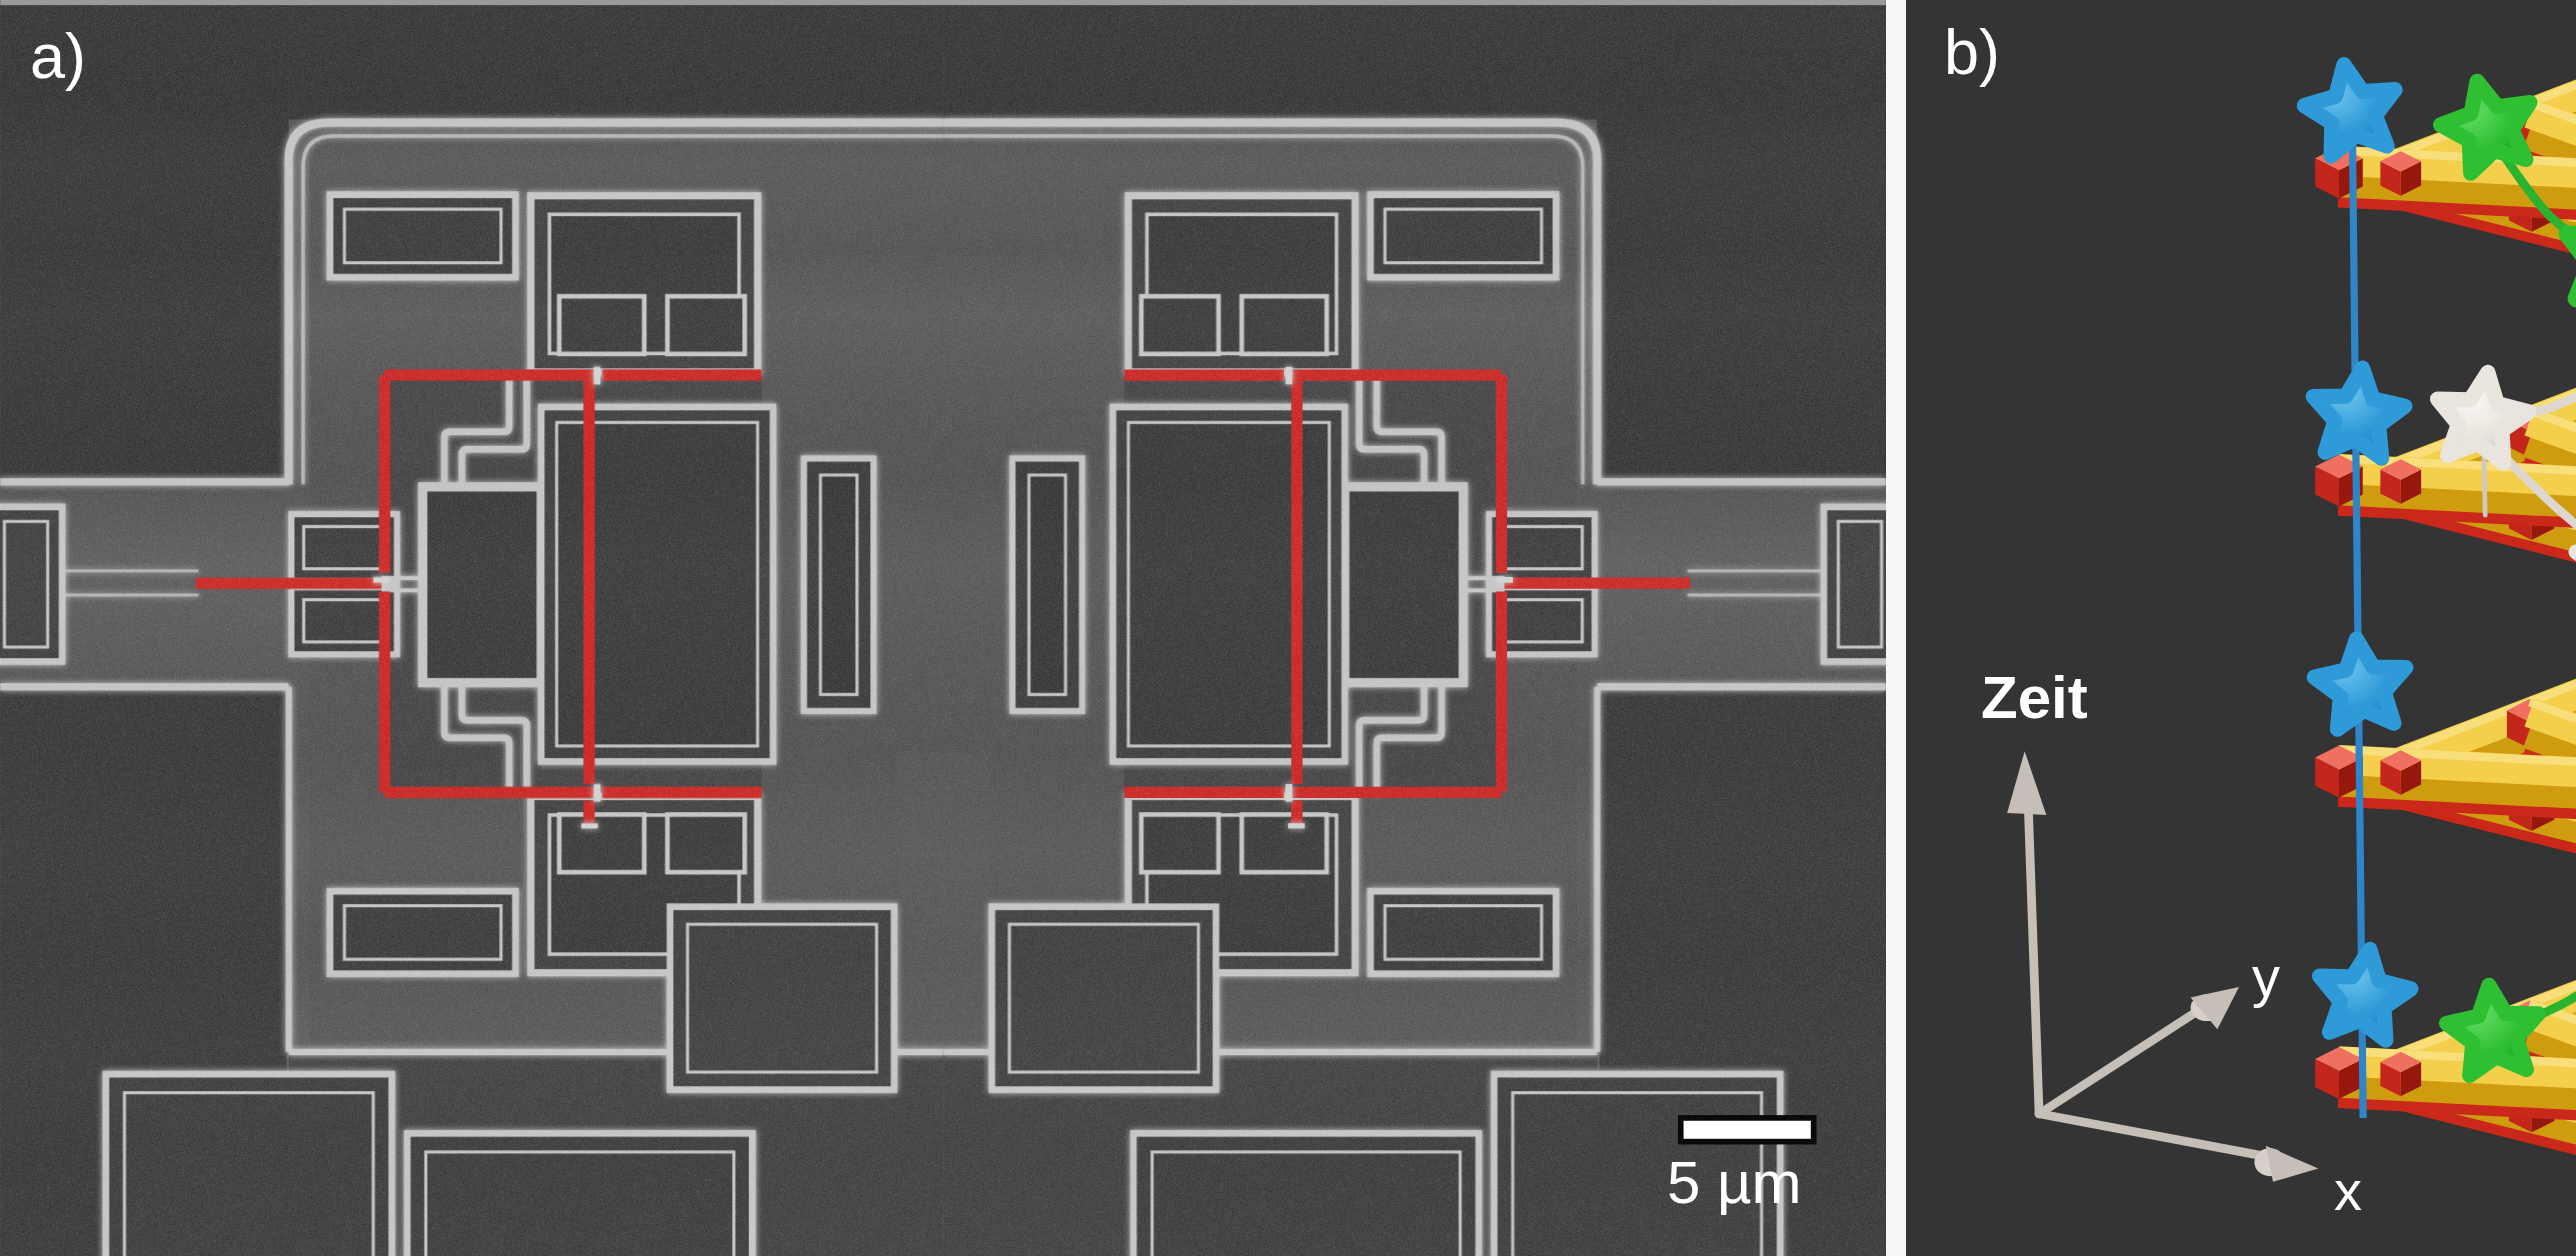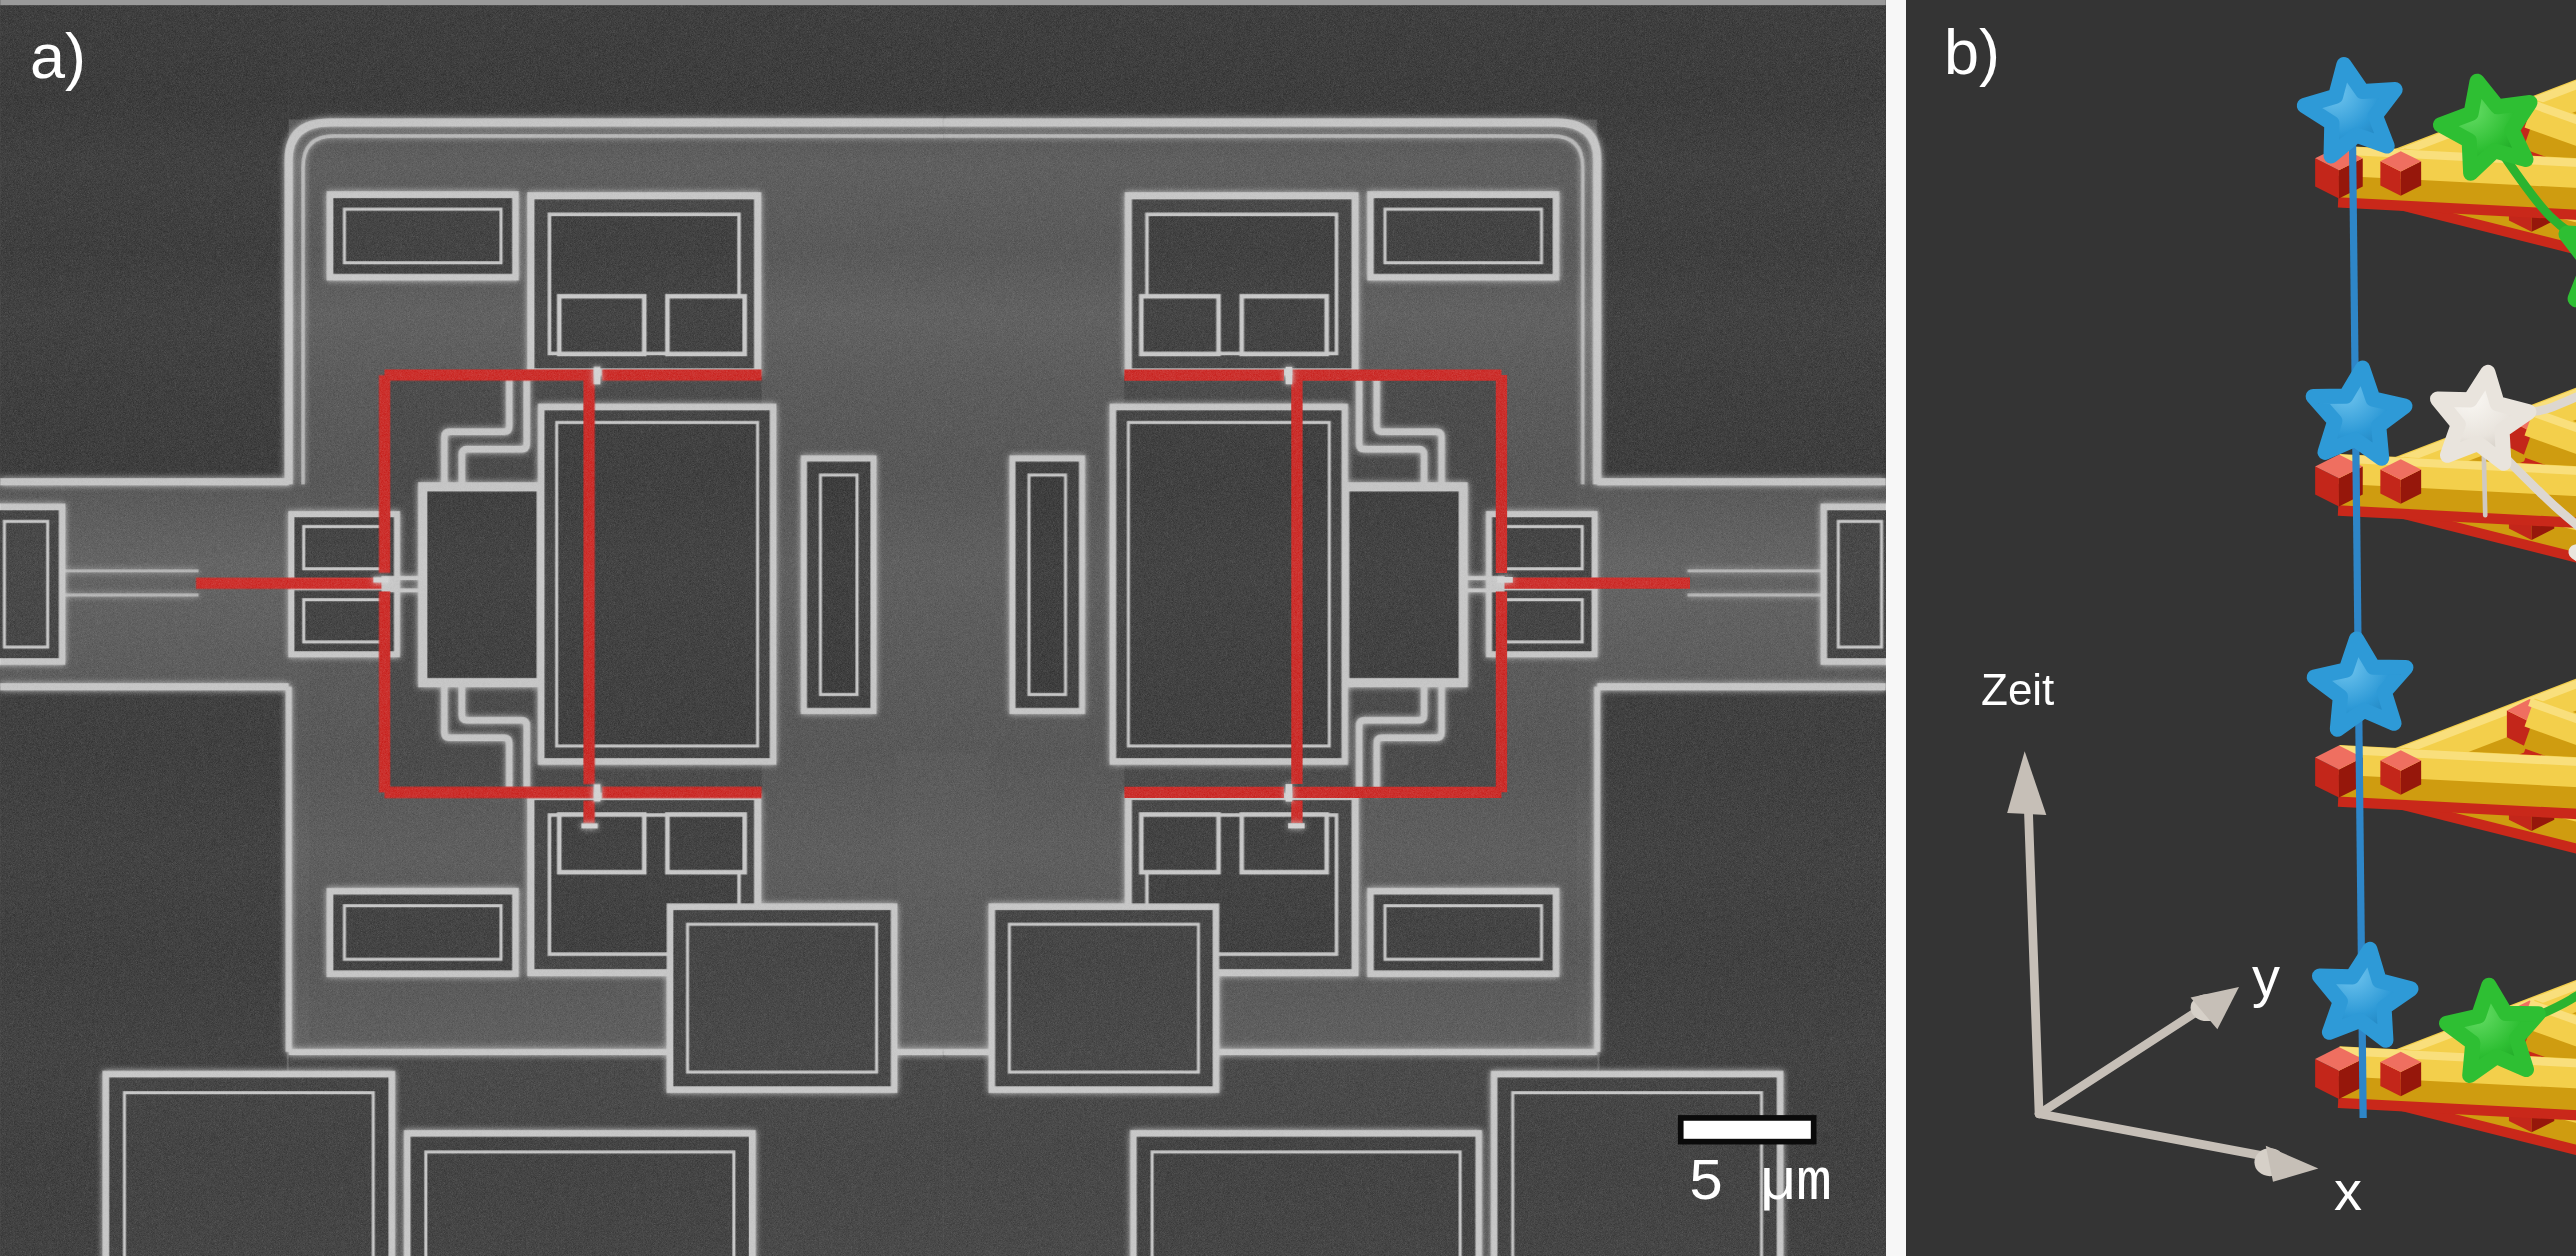--- a/index.html
+++ b/index.html
@@ -5,22 +5,22 @@
   html,body{margin:0;padding:0;background:#f7f7f7;width:3116px;height:1256px;overflow:hidden;}
   #fig{position:relative;width:3116px;height:1256px;background:#f7f7f7;font-family:"Liberation Sans",sans-serif;}
   .panel{position:absolute;top:0;height:1256px;}
   #panel-a{left:0;width:1886px;background:#555;}
   #panel-b{left:1906px;width:1210px;background:var(--bg-b,#343434);}
   svg{position:absolute;left:0;top:0;display:block;}
   .lbl{position:absolute;color:#fff;line-height:1;user-select:none;white-space:nowrap;}
   .corner-label{font-size:63px;top:25px;}
   #a-label{left:30px;}
   #b-label{left:38px;top:20.6px;}
-  #scalebar-label{left:1667px;top:1153px;width:165px;text-align:right;font-size:60px;font-family:Liberation Mono, monospace;}
-  #zeit-label{left:75px;top:668px;font-size:44px;}
+  #scalebar-label{left:1667px;top:1153px;width:165px;text-align:left;font-size:60px;}
+  #zeit-label{left:75px;top:668px;font-size:60px;font-weight:bold;}
   #y-label{left:346px;top:949px;font-size:56px;}
   #x-label{left:428px;top:1163px;font-size:56px;}
 </style>
 </head>
 <body>
 
 <div id="fig">
 
   <div id="panel-a" class="panel">
     <svg width="1886" height="1256" viewBox="0 0 3660 2438">

